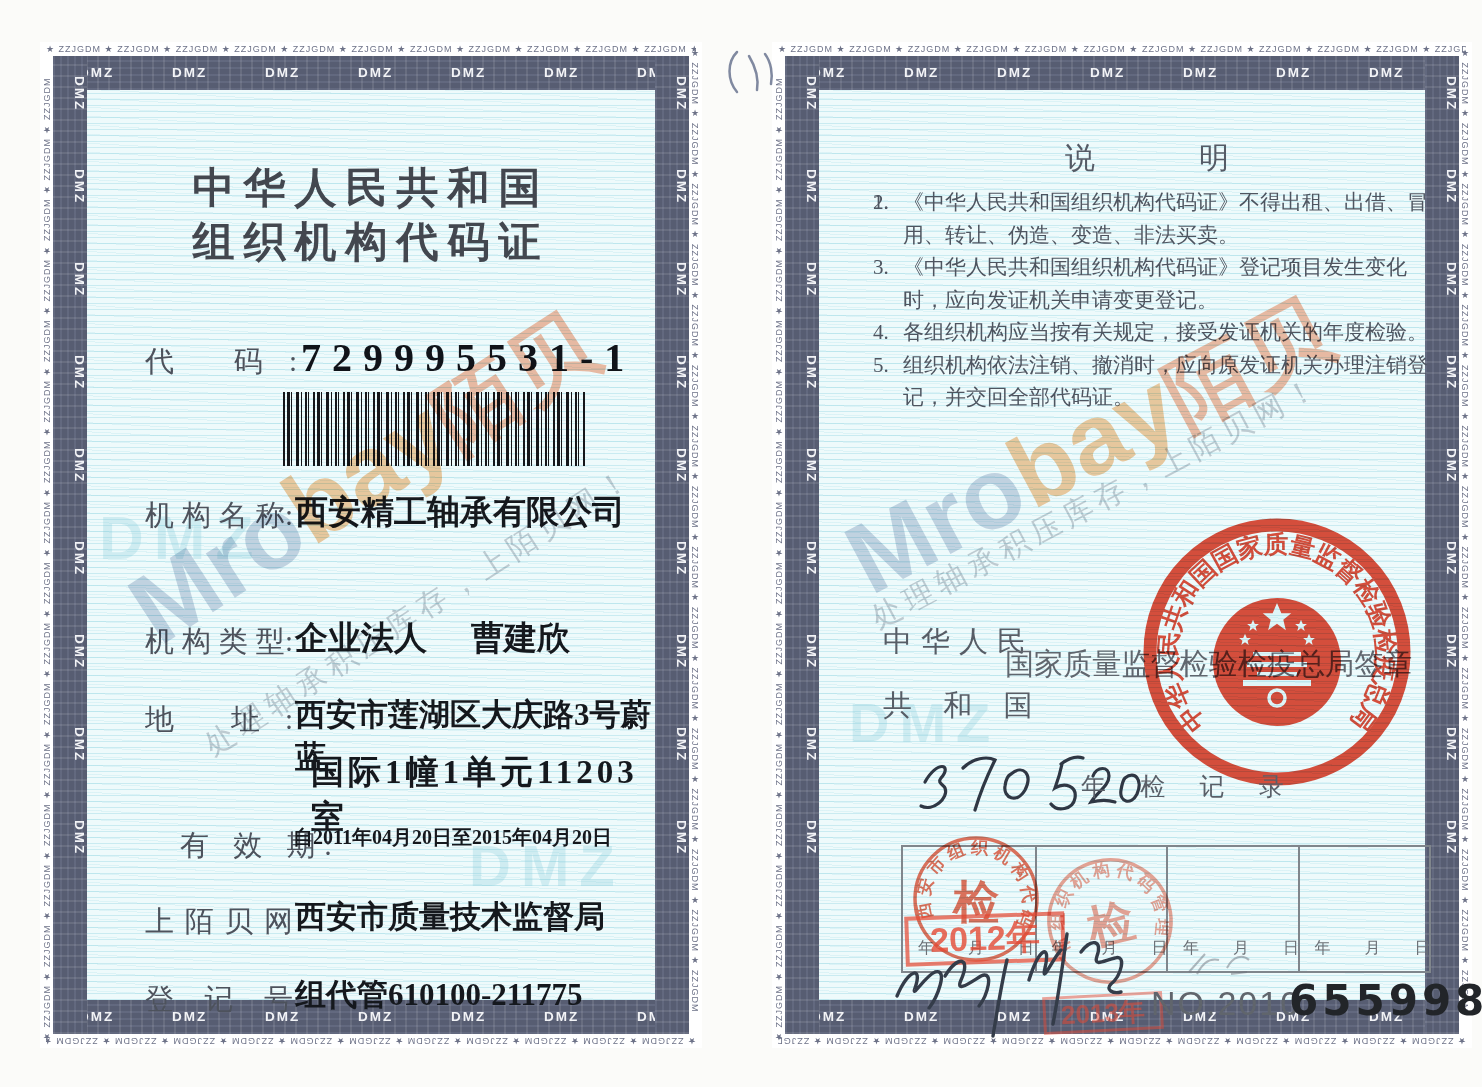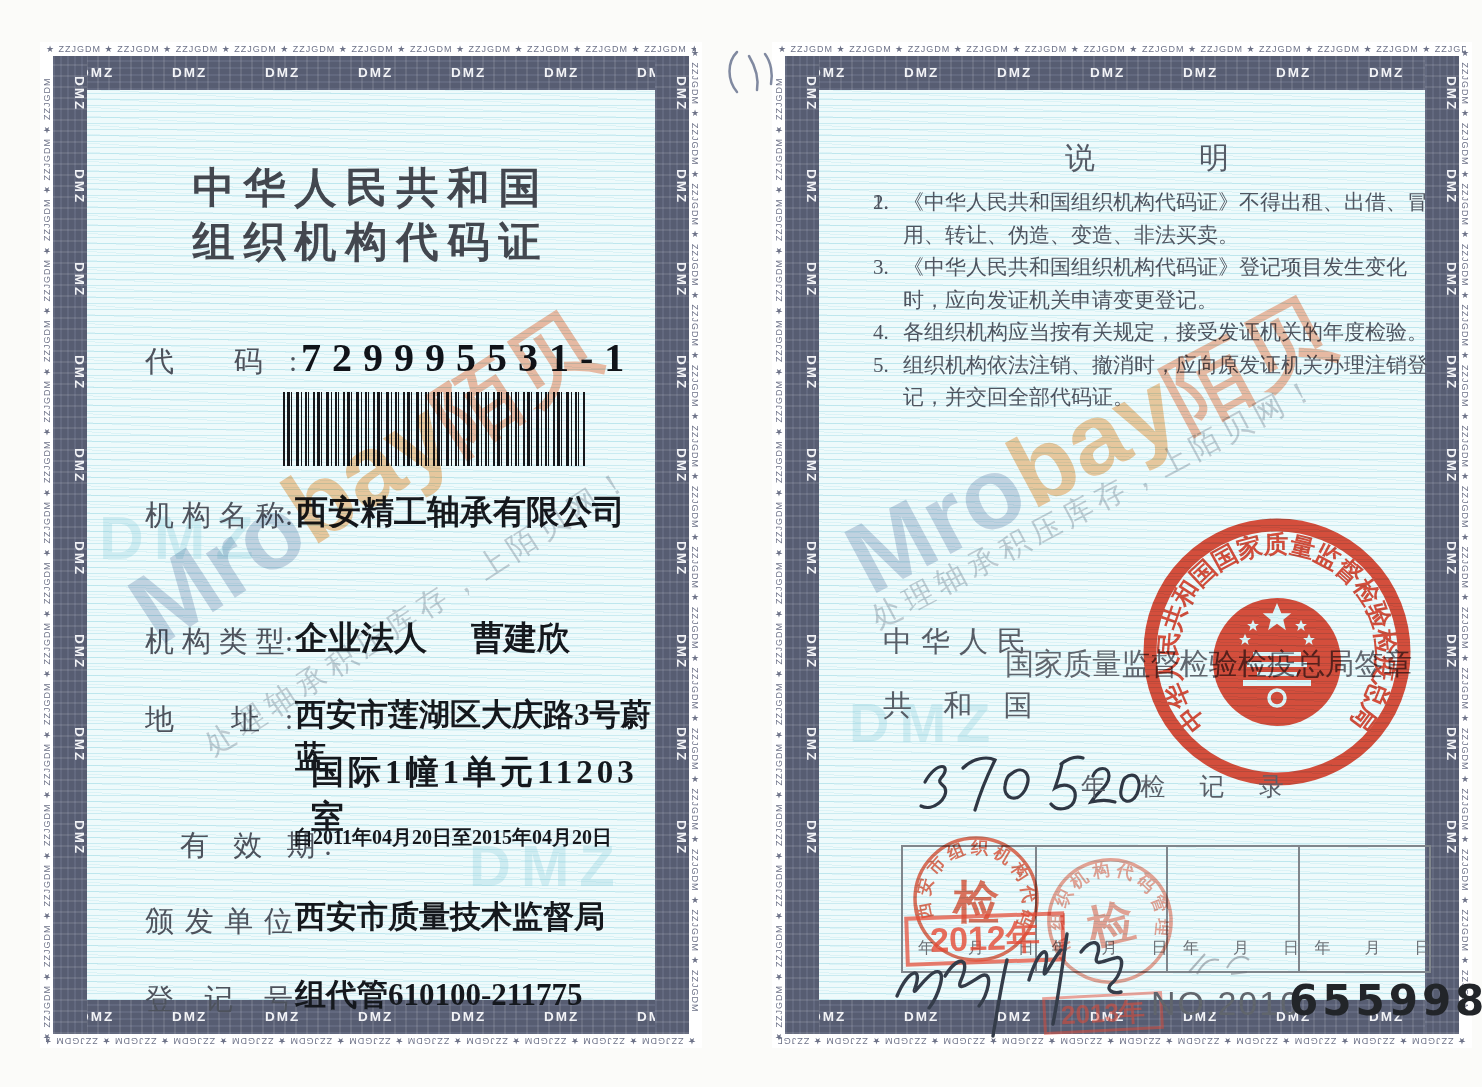--- a/index.html
+++ b/index.html
@@ -104,21 +104,21 @@
       <div class="abs fvalue" style="left:208px;top:526px;font-size:33px;">企业法人</div>
       <div class="abs fvalue" style="left:384px;top:526px;font-size:33px;">曹建欣</div>
 
       <div class="abs flabel" style="left:58px;top:610px;width:148px;">地 址:</div>
       <div class="abs fvalue" style="left:208px;top:604px;font-size:31px;">西安市莲湖区大庆路3号蔚蓝</div>
       <div class="abs fvalue" style="left:224px;top:660px;font-size:33px;letter-spacing:4px;">国际1幢1单元11203室</div>
 
       <div class="abs flabel" style="left:58px;top:736px;width:152px;margin-left:35px;">有 效 期:</div>
       <div class="abs fvalue" style="left:206px;top:734px;font-size:20px;">自2011年04月20日至2015年04月20日</div>
 
-      <div class="abs flabel" style="left:58px;top:812px;width:148px;">颁发单位</div>
+      <div class="abs flabel" style="left:58px;top:812px;width:148px;">上陌贝网</div>
       <div class="abs fvalue" style="left:208px;top:806px;font-size:31px;">西安市质量技术监督局</div>
 
       <div class="abs flabel" style="left:58px;top:890px;width:148px;">登 记 号</div>
       <div class="abs fvalue" style="left:208px;top:884px;font-size:31px;">组代管610100-211775</div>
     </div>
   </div>
 
   <div class="page page-right">
     <div class="micro top">★ ZZJGDM ★ ZZJGDM ★ ZZJGDM ★ ZZJGDM ★ ZZJGDM ★ ZZJGDM ★ ZZJGDM ★ ZZJGDM ★ ZZJGDM ★ ZZJGDM ★ ZZJGDM ★ ZZJGDM ★ ZZJGDM</div>
     <div class="micro bottom">★ ZZJGDM ★ ZZJGDM ★ ZZJGDM ★ ZZJGDM ★ ZZJGDM ★ ZZJGDM ★ ZZJGDM ★ ZZJGDM ★ ZZJGDM ★ ZZJGDM ★ ZZJGDM ★ ZZJGDM ★ ZZJGDM</div>

